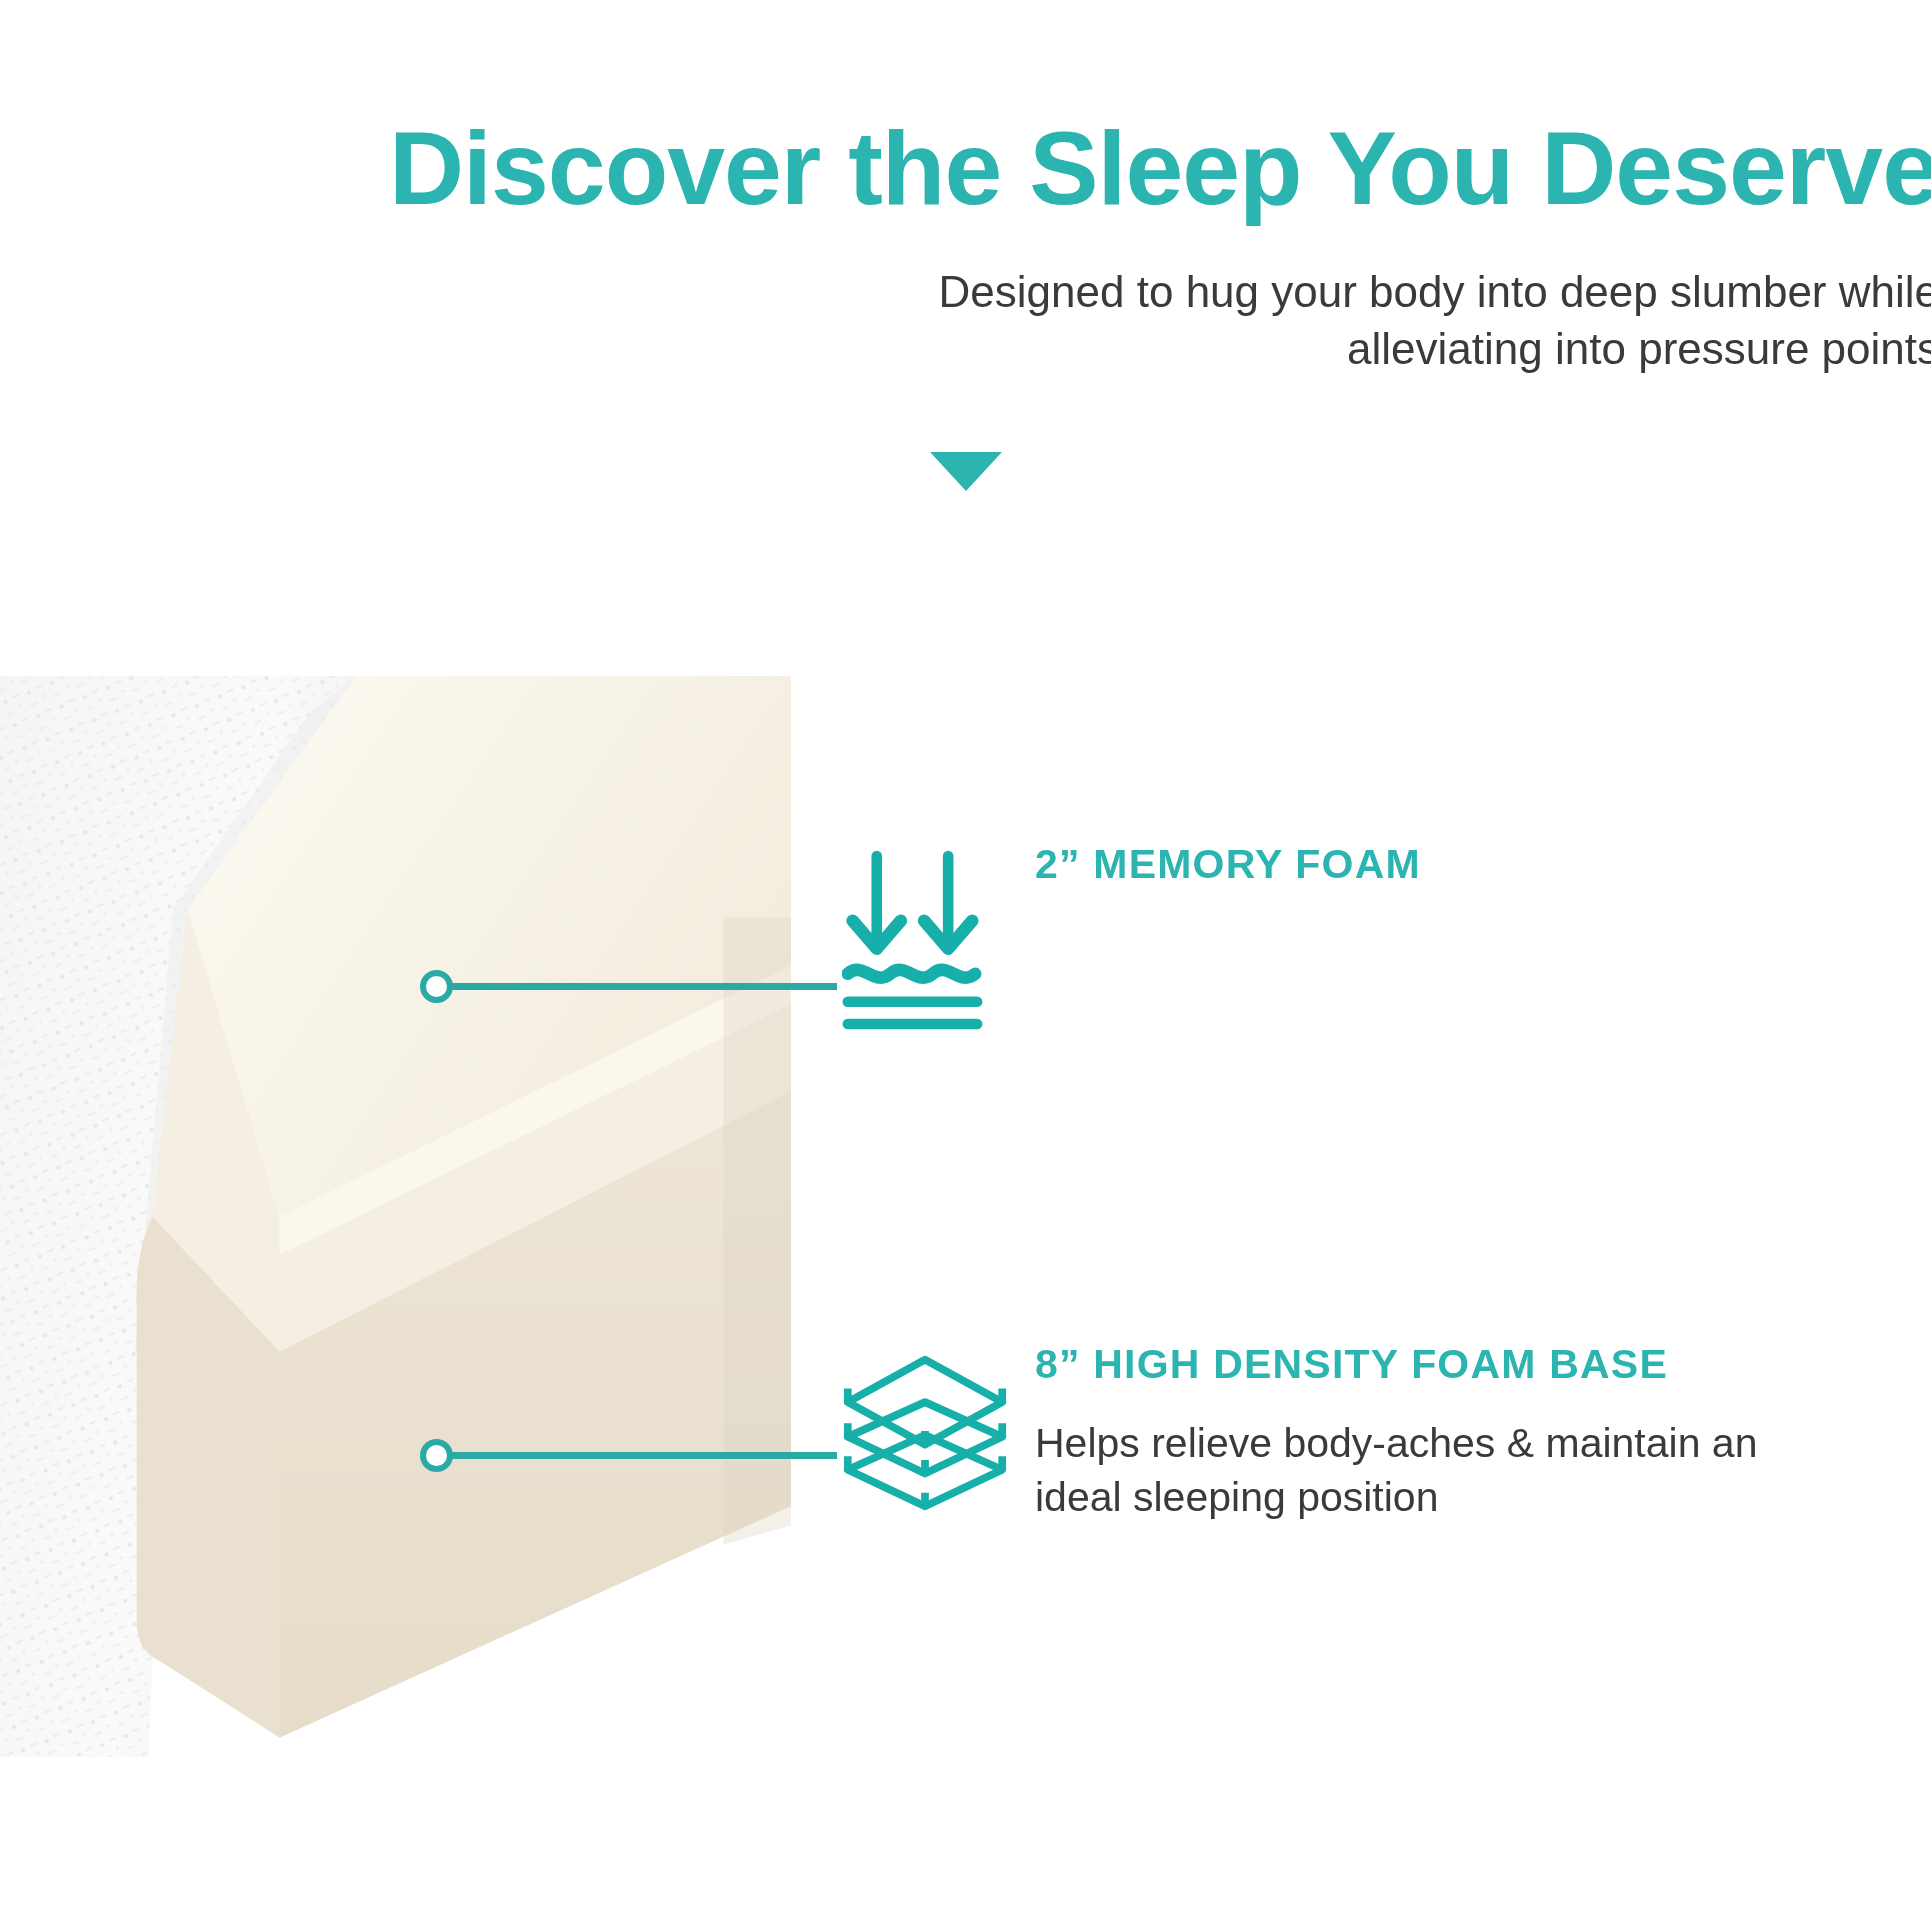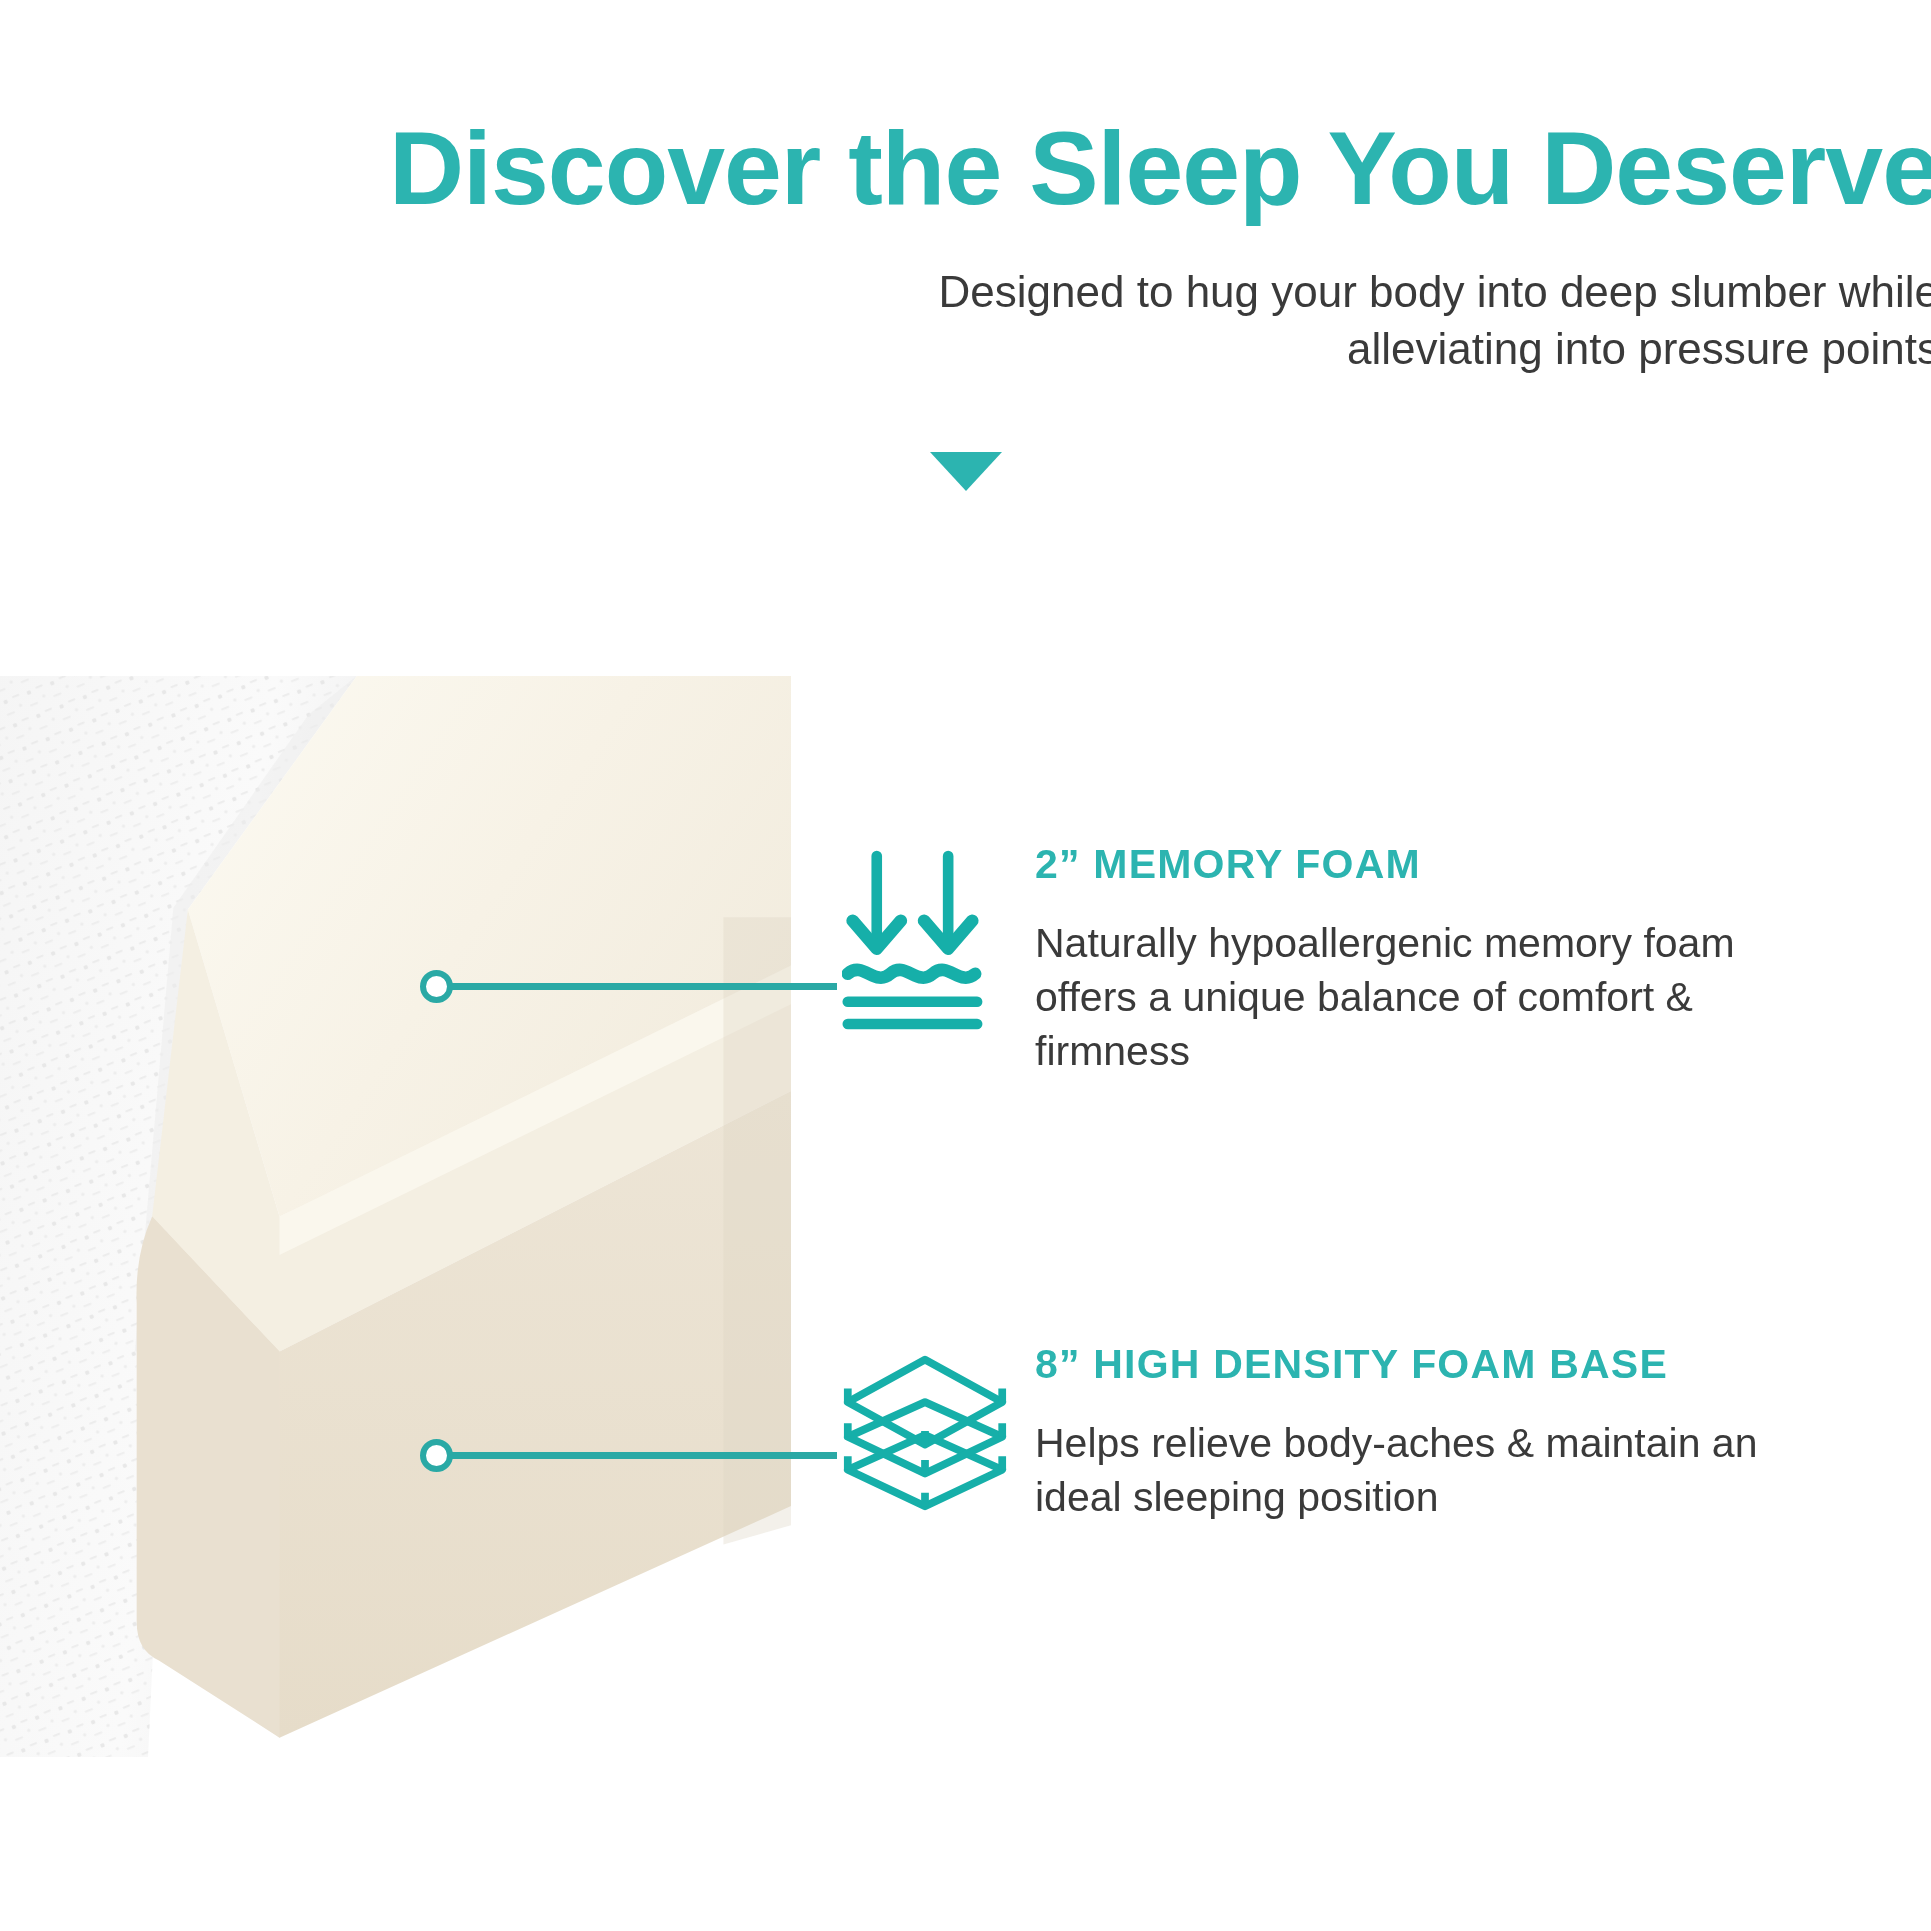--- a/index.html
+++ b/index.html
@@ -198,21 +198,20 @@
 
           <path d="M 6,128 C 22,114 34,142 50,128 C 66,114 78,142 94,128 C 110,114 122,142 138,128" stroke-width="13"></path>
 
           <line x1="6" y1="157" x2="140" y2="157" stroke-width="11"></line>
           <line x1="6" y1="180" x2="140" y2="180" stroke-width="11"></line>
         </g>
       </svg>
     </div>
     <div class="text-wrap">
       <div class="feature-heading">2” MEMORY FOAM</div>
-      <div class="feature-body">Naturally hypoallergenic memory foam offers a unique balance of comfort &amp; firmness</div>
     </div>
   </div>
 
   <div class="feature" id="feature-foam-base">
     <div class="icon-wrap">
       <svg width="166" height="166" viewBox="0 0 172 172">
         <g stroke="#16AFA9" fill="none" stroke-width="8" stroke-linejoin="round">
 
           <path d="M 86,88 L 166,124 L 86,162 L 6,124 Z"></path>
           <path d="M 6,124 L 6,110 M 166,124 L 166,110 M 86,162 L 86,148"></path>

